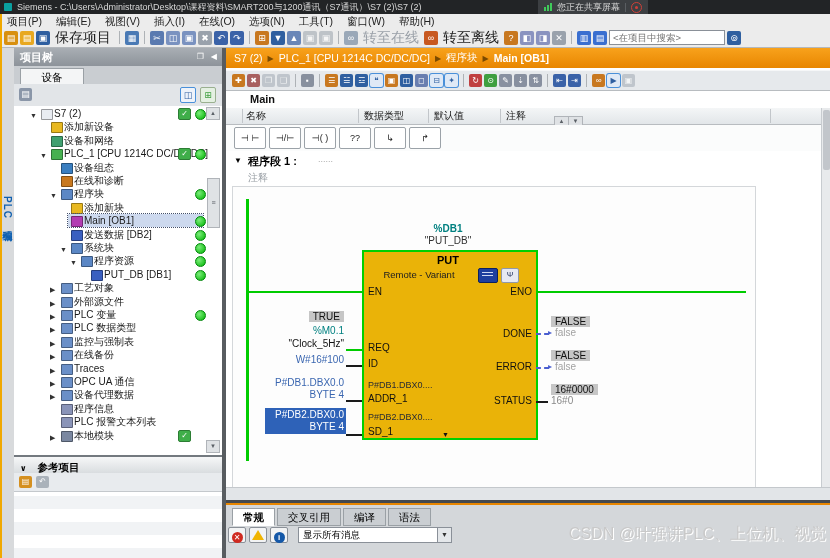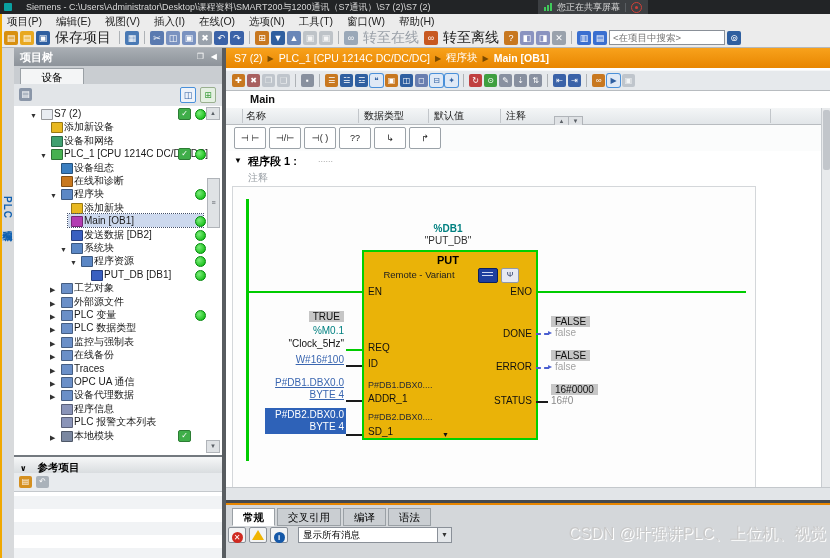--- a/index.html
+++ b/index.html
@@ -65,21 +65,21 @@
   .wire-g{position:absolute;height:2px;background:#00cc00;}
   .wire-k{position:absolute;height:2px;background:#1a1a1a;}
   .wire-d{position:absolute;width:13px;border-top:2px dashed #4a5fd0;}
   #rail{left:13px;top:12px;width:3px;height:262px;background:#00cc00;}
   #put-block{left:129px;top:63px;width:172px;height:186px;background:#eab308;border:2px solid #00d000;}
   .pin{position:absolute;font-size:10px;color:#101010;}
   .pinr{position:absolute;font-size:10px;color:#101010;right:4px;}
   .inlineval{position:absolute;font-size:9px;color:#2a2d33;left:4px;}
   .opr-row{position:absolute;left:0;width:111px;text-align:right;font-size:10px;white-space:nowrap;}
   .monitor-box{background:#c6c6c6;color:#111;padding:0 4px;font-size:10px;display:inline-block;}
-  .addr-blue{color:#3a66b0;text-decoration:underline;}
+  .addr-blue{color:#3a66b0;}
   .addr-teal{color:#008080;}
   .op-gray{position:absolute;font-size:10px;color:#a2a2a2;}
   .arrow-b{position:absolute;font-size:8px;color:#4a5fd0;}
   #sd1-sel{left:32px;top:221px;width:81px;height:26px;background:#2e62b8;}
   .sel-text{position:absolute;left:0;width:111px;text-align:right;font-size:10px;color:#fff;white-space:nowrap;}
   
   #canv-strip{left:0;top:439px;width:604px;height:13px;background:#e2e5e8;border-top:1px solid #c4c8cc;}
   #hsplit{left:0;top:452px;width:604px;height:3px;background:#45494e;}
   #orangeline{left:0;top:455px;width:604px;height:2px;background:#e88600;}
   #bottompanel{left:0;top:457px;width:604px;height:53px;background:#d4d7da;}
@@ -93,21 +93,21 @@
   #watermark{right:4px;top:476px;font-size:16px;color:#c9c9c9;text-shadow:1px 1px 0 #ffffff;white-space:nowrap;z-index:9;}
   
   #ed-scroll{left:595px;top:60px;width:9px;height:379px;background:#e8eaec;border-left:1px solid #c8ccd0;}
   #ed-thumb{left:1px;top:2px;width:7px;height:60px;background:#c2c6cb;border-radius:2px;}
 </style>
 </head>
 <body>
 
 <div class="abs" id="titlebar">
   <span class="abs" style="left:4px;top:3px;width:8px;height:8px;background:#0aa0a0;border-radius:1px;"></span>
-  <span class="abs" style="left:17px;top:0;margin-left:9px;">Siemens - C:\Users\Administrator\Desktop\课程资料\SMART200与1200通讯（S7通讯）\S7 (2)\S7 (2)</span>
+  <span class="abs" style="left:17px;top:0;">Siemens - C:\Users\Administrator\Desktop\课程资料\SMART200与1200通讯（S7通讯）\S7 (2)\S7 (2)</span>
   <span class="abs" style="left:538px;top:0;height:14px;background:#3c3f42;padding:0 6px;display:flex;align-items:center;gap:5px;">
     <span style="display:inline-flex;align-items:flex-end;gap:1px;">
       <i style="width:2px;height:4px;background:#3fca5a;display:inline-block;"></i>
         <i style="width:2px;height:6px;background:#3fca5a;display:inline-block;"></i>
         <i style="width:2px;height:8px;background:#3fca5a;display:inline-block;"></i>
     </span>
     <span>您正在共享屏幕</span>
     <i style="width:1px;height:9px;background:#5a5e62;display:inline-block;"></i>
     <span style="width:9px;height:9px;border:1.5px solid #d04038;border-radius:50%;display:inline-flex;align-items:center;justify-content:center;">
         <i style="width:3px;height:3px;background:#d04038;border-radius:50%;"></i>

